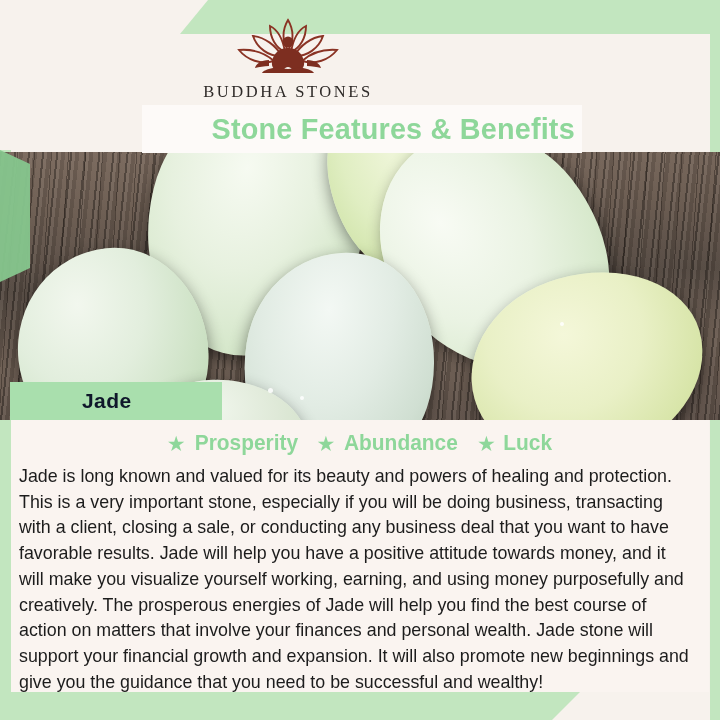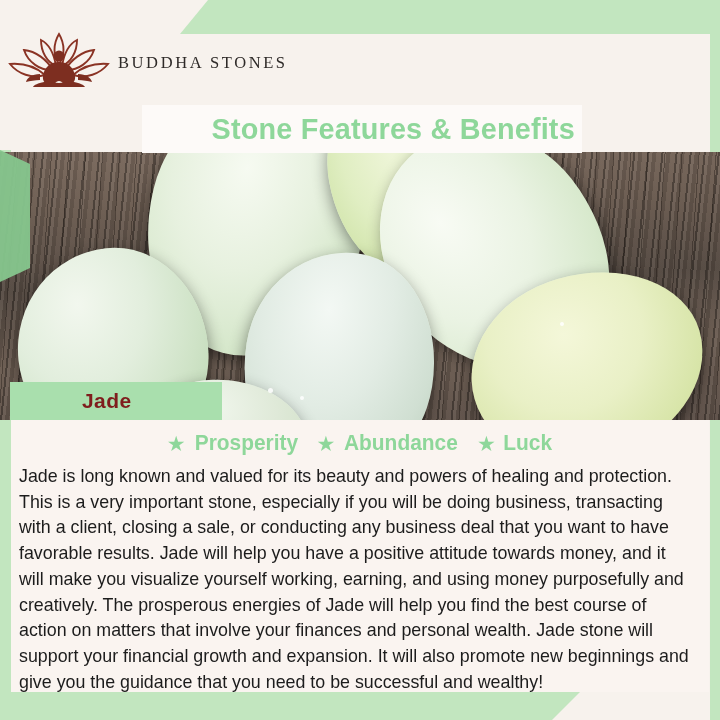--- a/index.html
+++ b/index.html
@@ -68,21 +68,21 @@
   }
 
   
   .logo-wrap {
     position: absolute;
     top: 16px;
     left: 0;
     width: 576px;
     height: 92px;
     display: flex;
-    flex-direction: row;
+    flex-direction: column;
     align-items: center;
     justify-content: flex-start;
     z-index: 4;
   }
   .logo-mark { width: 118px; height: 64px; display: block; }
   .logo-text {
     margin-top: 2px;
     font-family: "Liberation Serif", serif;
     font-size: 16.5px;
     letter-spacing: 2.6px;
@@ -191,21 +191,21 @@
     top: 382px;
     width: 212px;
     height: 38px;
     background: #a9dfad;
     display: flex;
     align-items: center;
     z-index: 5;
   }
   .jade-text {
     margin-left: 72px;
-    color: #7f1d1d;
+    color: #0f172a;
     font-weight: bold;
     font-size: 21px;
     letter-spacing: .4px;
   }
 
   
   .content {
     position: absolute;
     left: 11px;
     top: 420px;

